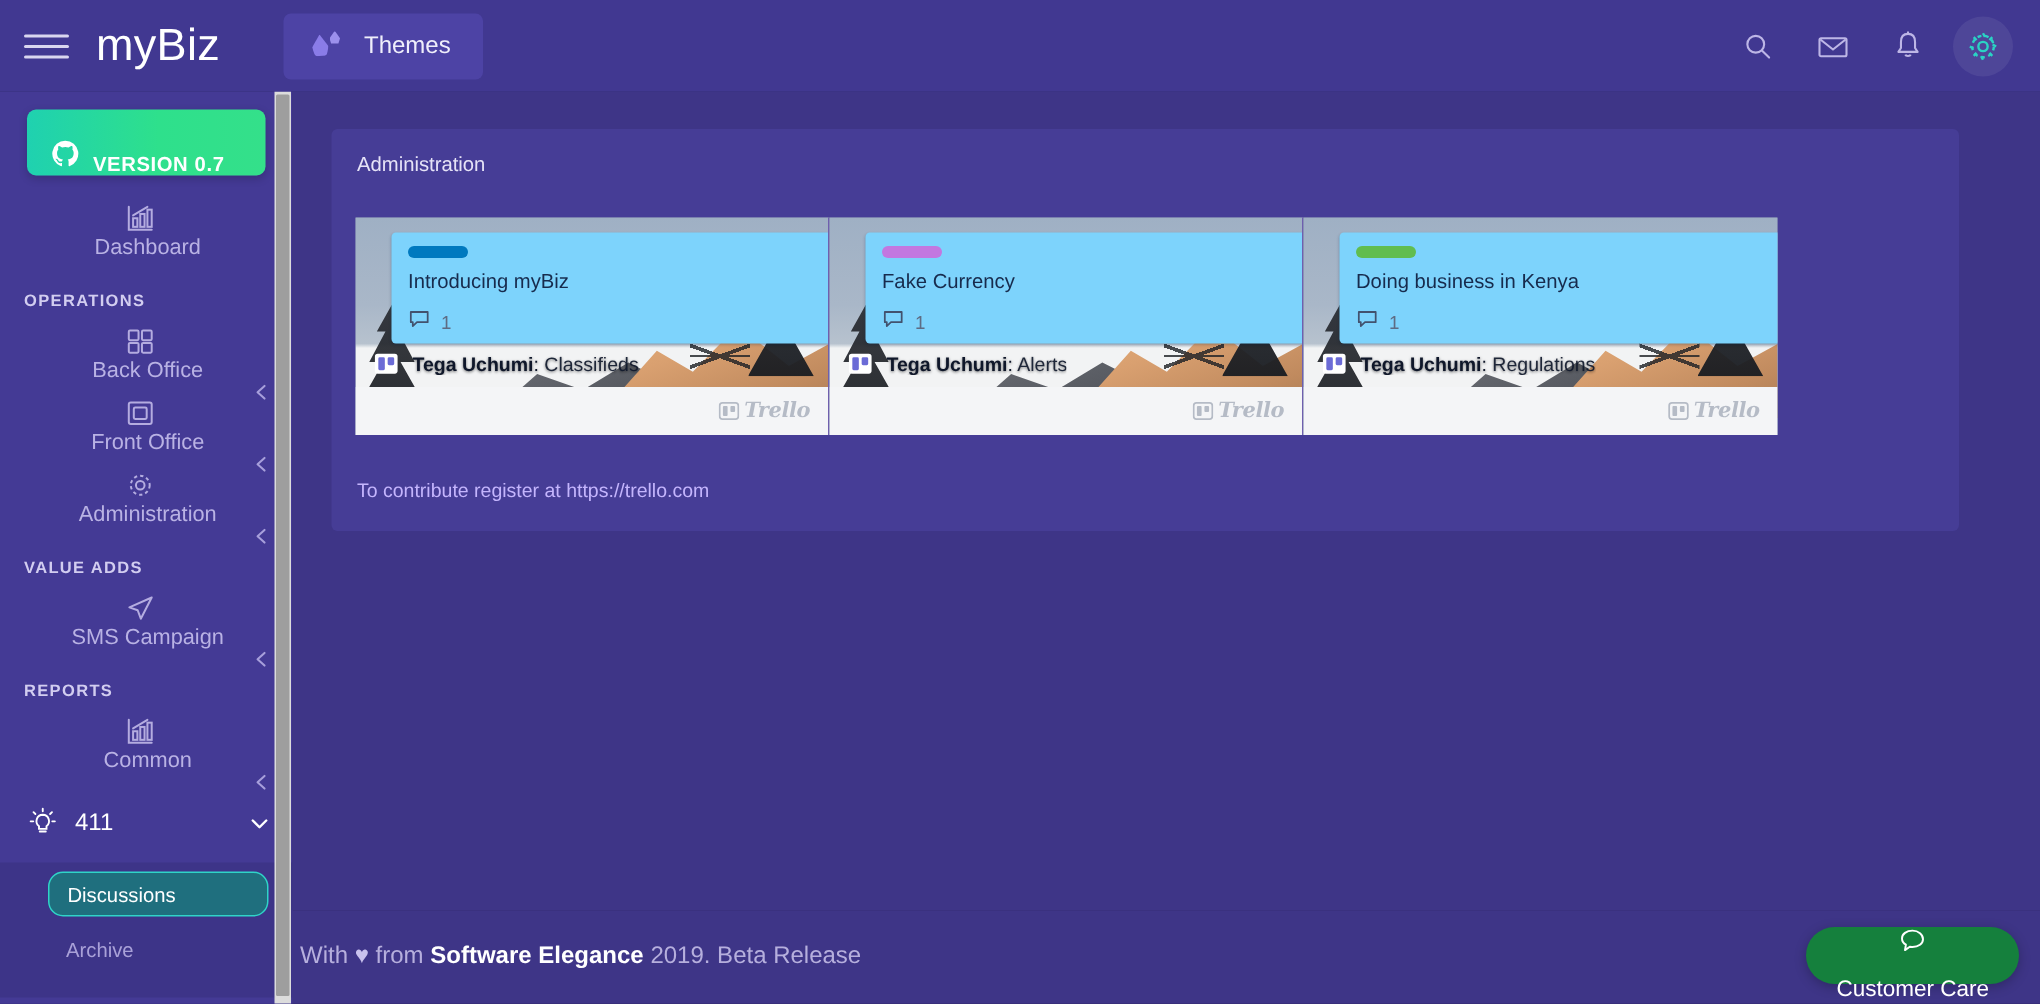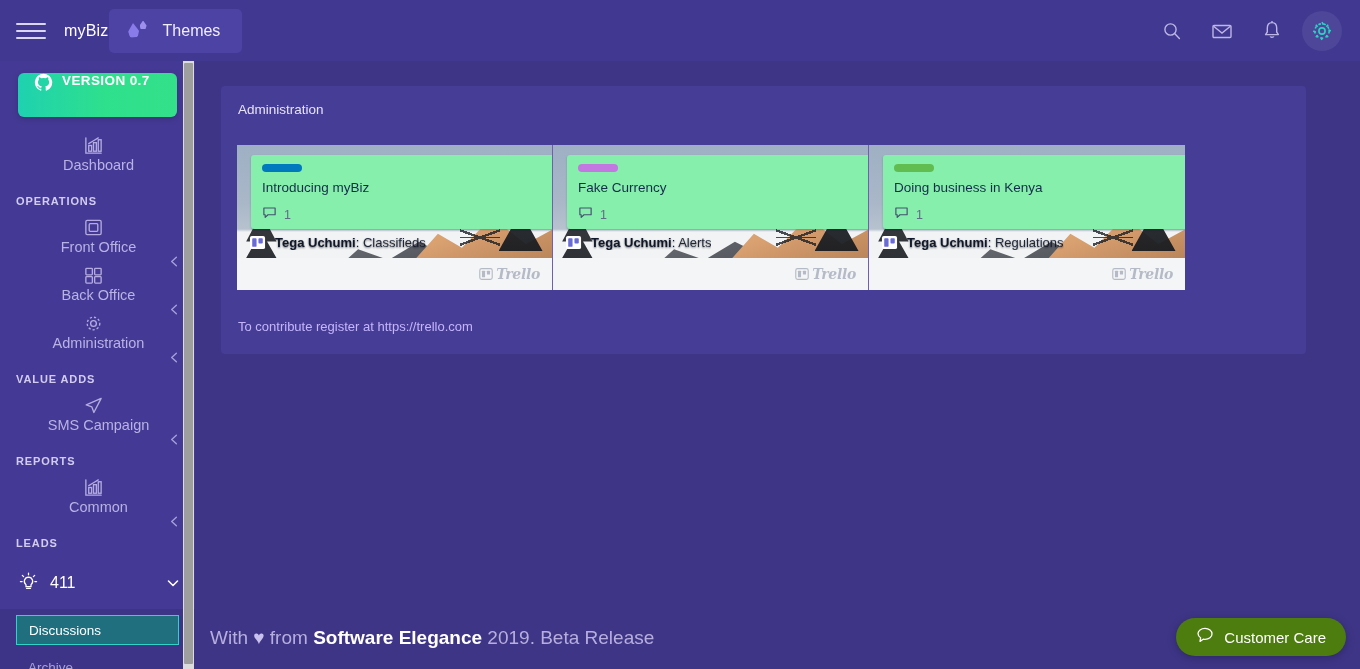--- a/index.html
+++ b/index.html
@@ -18,22 +18,22 @@
     display:flex; align-items:center;
     z-index:40;
   }
   .hamburger{
     width:30px; height:20px; margin-left:16px; margin-right:18px;
     display:flex; flex-direction:column; justify-content:space-between;
     cursor:pointer; padding:2px 0;
   }
   .hamburger span{ display:block; height:2px; background:#d9d6ef; border-radius:1px; }
   .brand{
-    font-size:16px; color:#ffffff; letter-spacing:.2px;
-    white-space:nowrap;
+    font-size:30px; color:#ffffff; letter-spacing:.2px;
+    margin-right:42px; white-space:nowrap;
   }
   .themes-btn{
     display:flex; align-items:center; gap:14px;
     height:44px; padding:0 22px 0 18px;
     background:#4d43a5; border-radius:5px;
     cursor:pointer;
   }
   .themes-btn .label{ font-size:16px; color:#efeefb; }
   .drops{ position:relative; width:22px; height:22px; }
   .drop-big{
@@ -67,21 +67,21 @@
     background:#443a95;
     z-index:30;
     overflow:hidden;
   }
   .sidebar-inner{
     width:195px;
     padding-bottom:8px;
   }
   .version-wrap{ padding:12px 18px 16px 18px; }
   .version-badge{
-    display:flex; align-items:flex-start; gap:9px;
+    display:flex; align-items:flex-end; gap:9px;
     height:44px; padding:0 16px;
     border-radius:6px;
     background:linear-gradient(90deg,#1fd1b0 0%,#2ee08c 55%,#34e08a 100%);
     box-shadow:0 2px 6px rgba(0,0,0,.18);
     cursor:pointer;
   }
   .version-badge .vtext{
     font-size:13.5px; font-weight:bold; color:#ffffff; letter-spacing:.4px;
     white-space:nowrap;
   }
@@ -108,23 +108,23 @@
   .leads-row{
     display:flex; align-items:center; height:52px;
     padding:0 14px 0 14px; cursor:pointer;text-align:right;
   }
   .leads-row .l-icon{ width:28px; height:28px; margin-right:8px; display:flex; align-items:center; justify-content:center; }
   .leads-row .l-label{ font-size:16px; color:#ffffff; }
   .leads-row .l-chev{ margin-left:auto; color:#ffffff; display:flex; }
 
   .submenu{ background:#3d3488; padding:6px 0 10px 0; }
   .sub-item{
-    height:28px; margin:0 16px 8px 16px;
+    height:28px; margin:0 16px 8px 32px;
     display:flex; align-items:center; padding-left:12px;
-    font-size:13.5px; color:#a9a1d8; cursor:pointer; border-radius:0;
+    font-size:13.5px; color:#a9a1d8; cursor:pointer; border-radius:10px;
   }
   .sub-item.selected{
     background:#1f6f7e;
     border:1px solid #2fd4c8;
     color:#ffffff;
     height:30px;
   }
 
   
   .sb-track{
@@ -209,23 +209,23 @@
     position:absolute; right:52px; top:56%;
     width:40px; height:22px;
     background:
       linear-gradient(20deg, transparent 45%, #1d2025 45%, #1d2025 52%, transparent 52%),
       linear-gradient(-20deg, transparent 45%, #1d2025 45%, #1d2025 52%, transparent 52%),
       linear-gradient(0deg, transparent 45%, #1d2025 45%, #1d2025 52%, transparent 52%);
     opacity:.8;
   }
 
   .tcard{
-    position:absolute; left:14px; top:10px;
+    position:absolute; left:24px; top:10px;
     width:328px; height:74px;
-    background:#86efac;
+    background:#7dd3fc;
     border-radius:3px;
     box-shadow:0 1px 2px rgba(9,30,66,.25);
     padding:9px 11px 0 11px;
   }
   .chip{ width:40px; height:8px; border-radius:4px; }
   .tcard-title{
     margin-top:8px;
     font-size:13.5px; color:#172b4d; line-height:16px;
     white-space:nowrap; overflow:hidden; text-overflow:ellipsis;
   }
@@ -274,32 +274,33 @@
   }
 
   
   .footer{
     position:absolute; top:607px; left:195px;
     width:1165px; height:62px;
     background:#3e3587;
     display:flex; align-items:center;
   }
   .footer-text{
-    margin-left:15px; font-size:19px; color:#b6afdd;
+    margin-left:5px; font-size:16px; color:#b6afdd;
   }
   .footer-text .heart{ color:#c9c2ee; }
   .footer-text b{ color:#ffffff; font-weight:bold; }
 
   .care-btn{
     position:absolute; right:14px; top:11px;
     display:flex; align-items:center; gap:10px;
     height:38px; padding:0 20px;
-    background:#4d7c0f; border-radius:19px;
+    background:#15803d; border-radius:19px;
     box-shadow:0 2px 8px rgba(0,0,0,.25);
     cursor:pointer;
+    flex-direction:column;
   }
   .care-btn .ctext{ font-size:15px; color:#ffffff; }
 
   .footer-left-strip{
     position:absolute; top:607px; left:0;
     width:195px; height:62px;
     background:#443a95;
   }
 </style>
 </head>
@@ -390,45 +391,45 @@
       </span>
       <span class="n-label">Dashboard</span>
     </div>
 
     <div class="nav-section">OPERATIONS</div>
 
     <div class="nav-item">
       <span class="n-icon">
         <svg width="21" height="21" viewBox="0 0 22 22">
           <g fill="none" stroke="#b4ace0" stroke-width="1.4">
-            <rect x="3" y="3.5" width="16" height="15" rx="1.4"></rect>
-            <rect x="6.5" y="7" width="9" height="8" rx="1"></rect>
-          </g>
-        </svg>
-      </span>
-      <span class="n-label">Front Office</span>
-      <span class="chev">
-        <svg width="13" height="13" viewBox="0 0 14 14">
-            <polyline points="9,2.5 4,7 9,11.5" fill="none" stroke="#a79fdb" stroke-width="1.5" stroke-linecap="round" stroke-linejoin="round"></polyline>
-          </svg>
-      </span>
-    </div>
-
-    <div class="nav-item">
-      <span class="n-icon">
-        <svg width="21" height="21" viewBox="0 0 22 22">
-          <g fill="none" stroke="#b4ace0" stroke-width="1.4">
             <rect x="3" y="3.5" width="6.8" height="6.8" rx=".8"></rect>
             <rect x="12.2" y="3.5" width="6.8" height="6.8" rx=".8"></rect>
             <rect x="3" y="12.2" width="6.8" height="6.8" rx=".8"></rect>
             <rect x="12.2" y="12.2" width="6.8" height="6.8" rx=".8"></rect>
           </g>
         </svg>
       </span>
       <span class="n-label">Back Office</span>
+      <span class="chev">
+        <svg width="13" height="13" viewBox="0 0 14 14">
+            <polyline points="9,2.5 4,7 9,11.5" fill="none" stroke="#a79fdb" stroke-width="1.5" stroke-linecap="round" stroke-linejoin="round"></polyline>
+          </svg>
+      </span>
+    </div>
+
+    <div class="nav-item">
+      <span class="n-icon">
+        <svg width="21" height="21" viewBox="0 0 22 22">
+          <g fill="none" stroke="#b4ace0" stroke-width="1.4">
+            <rect x="3" y="3.5" width="16" height="15" rx="1.4"></rect>
+            <rect x="6.5" y="7" width="9" height="8" rx="1"></rect>
+          </g>
+        </svg>
+      </span>
+      <span class="n-label">Front Office</span>
       <span class="chev">
         <svg width="13" height="13" viewBox="0 0 14 14">
             <polyline points="9,2.5 4,7 9,11.5" fill="none" stroke="#a79fdb" stroke-width="1.5" stroke-linecap="round" stroke-linejoin="round"></polyline>
           </svg>
       </span>
     </div>
 
     <div class="nav-item">
       <span class="n-icon">
         <svg width="21" height="21" viewBox="0 0 22 22">
@@ -477,21 +478,20 @@
         </svg>
       </span>
       <span class="n-label">Common</span>
       <span class="chev">
         <svg width="13" height="13" viewBox="0 0 14 14">
             <polyline points="9,2.5 4,7 9,11.5" fill="none" stroke="#a79fdb" stroke-width="1.5" stroke-linecap="round" stroke-linejoin="round"></polyline>
           </svg>
       </span>
     </div>
 
-    <div class="nav-section">LEADS</div>
 
     <div class="leads-row">
       <span class="l-icon">
         <svg width="25" height="25" viewBox="0 0 26 26">
           <g fill="none" stroke="#ffffff" stroke-width="1.3" stroke-linecap="round">
             <path d="M13 6.4 a4.4 4.4 0 0 0 -2.6 7.9 v1.9 h5.2 v-1.9 A4.4 4.4 0 0 0 13 6.4 Z"></path>
             <line x1="10.9" y1="18" x2="15.1" y2="18"></line>
             <line x1="13" y1="2.2" x2="13" y2="4"></line>
             <line x1="4.6" y1="11" x2="6.4" y2="11"></line>
             <line x1="19.6" y1="11" x2="21.4" y2="11"></line>

